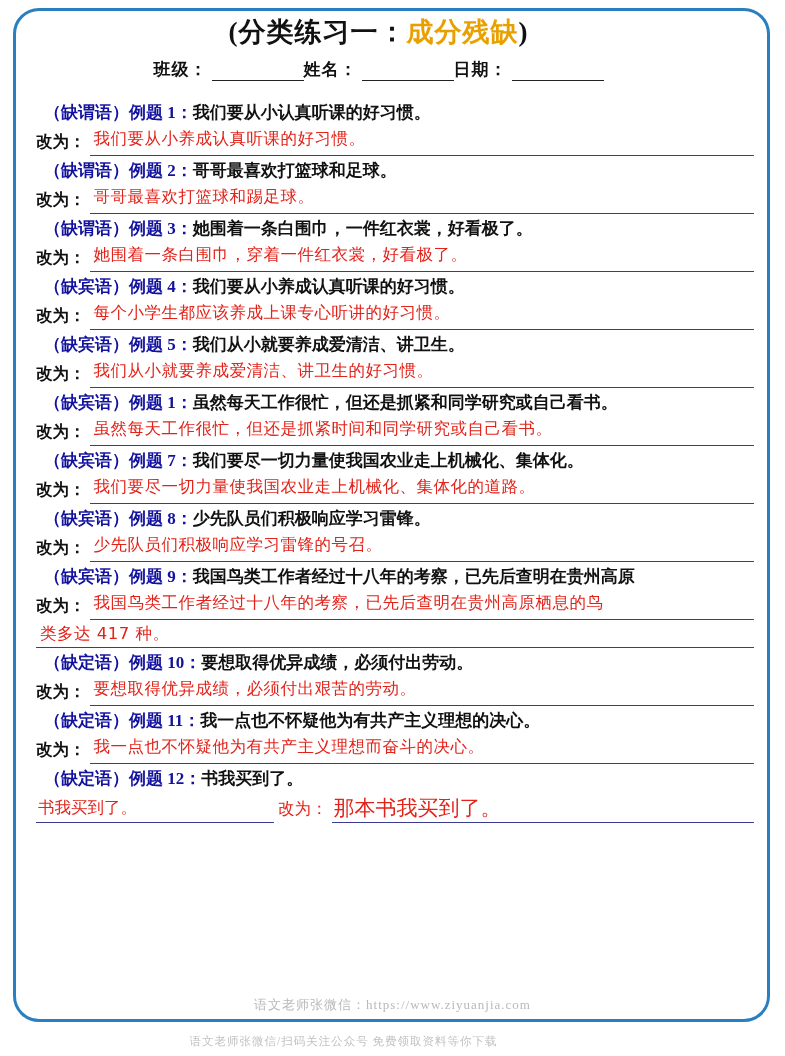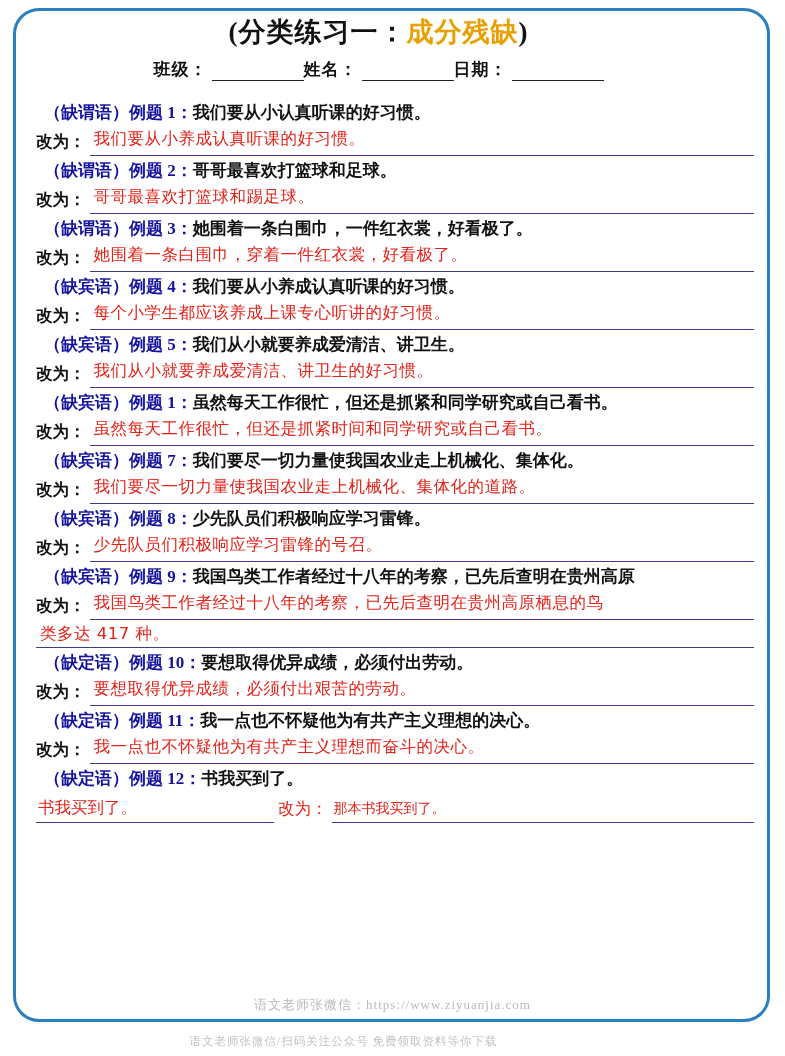--- a/index.html
+++ b/index.html
@@ -160,21 +160,21 @@
     padding-left: 2px;
   }
   .lastrow .mid {
     font-size: 16.5px;
     color: #e2231a;
     font-family: "DejaVu Sans", sans-serif;
     padding: 0 4px;
     white-space: nowrap;
   }
   .lastrow .seg2 {
-    font-size: 14px;
+    font-size: 21px;
     color: #e2231a;
     font-family: "DejaVu Sans", sans-serif;
     border-bottom: 1.4px solid #3b3b8f;
     flex: 1;
     padding-left: 2px;
   }
 
   .watermark {
     position: absolute;
     left: 0;

